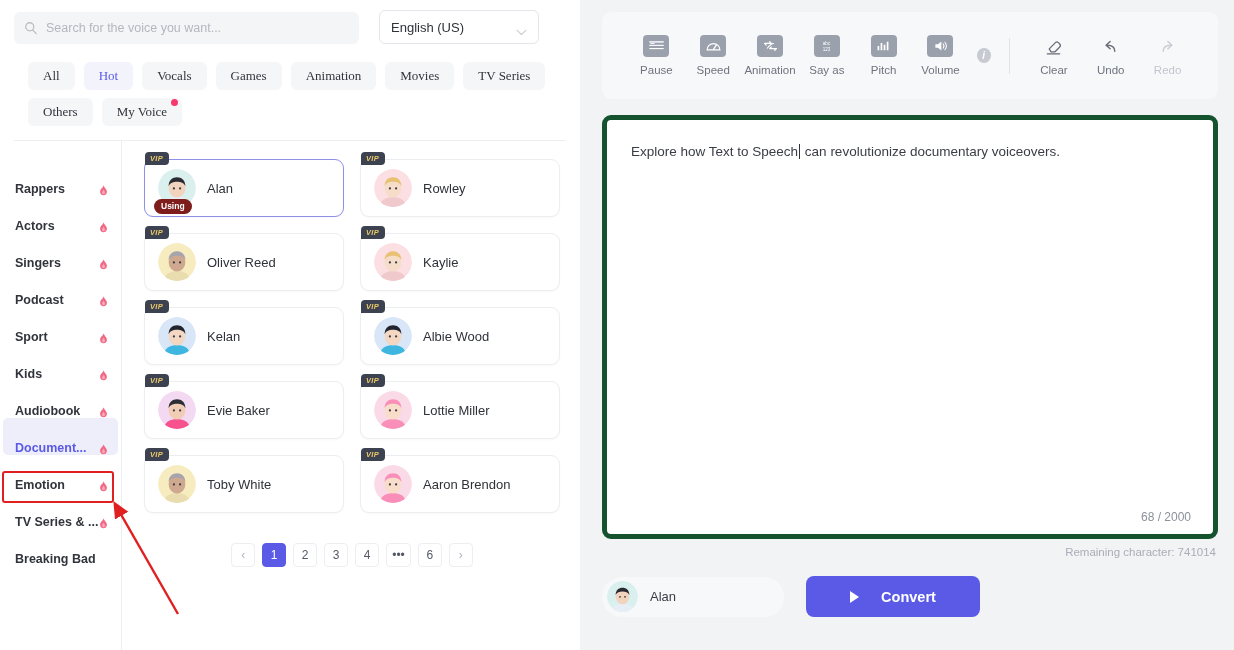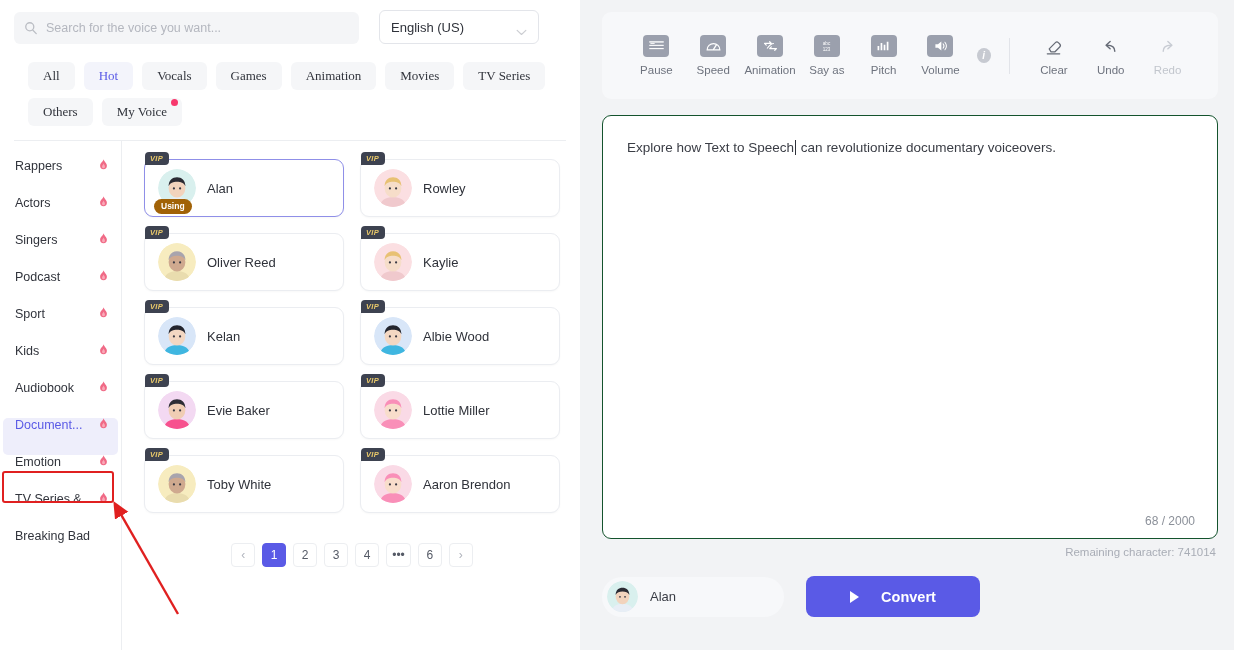--- a/index.html
+++ b/index.html
@@ -67,25 +67,25 @@
 
   
   .side-list {
     width: 122px; flex: 0 0 122px;
     padding-top: 4px;
     overflow: hidden;
     border-right: 1px solid #eceef1;
     position: relative;
   }
   .side-item {
-    height: 37px; display: flex; align-items: flex-start;
+    height: 37px; display: flex; align-items: flex-end;
     padding: 0 10px 0 12px; 
     font-size: 12.5px; color: #31343c;
     border-radius: 5px; margin: 0 3px 0 3px;
-    cursor: pointer; position: relative;
+    cursor: pointer; position: relative; font-weight: bold;
   }
   .side-item.selected { background: #eeeefb; color: #5a5ae6; }
   .side-label { flex: 1; white-space: nowrap; overflow: hidden; text-overflow: ellipsis; }
   .flame { width: 9px; height: 11px; flex: 0 0 9px; }
   .side-item.partial { height: 14px; overflow: hidden; opacity:.35; }
 
   
   .voice-area {
     flex: 1; min-width: 0;
     padding: 18px 20px 0 22px;
@@ -114,21 +114,21 @@
     line-height: 1.2;
   }
   .avatar {
     width: 38px; height: 38px; border-radius: 50%;
     flex: 0 0 38px; position: relative; overflow: hidden;
     display: flex; align-items: flex-end; justify-content: center;
   }
   .voice-name { font-size: 13px; color: #2f323a; }
   .using-badge {
     position: absolute; left: 9px; bottom: 2px;
-    background: #a16207; color: #fff;
+    background: #7f1d1d; color: #fff;
     font-size: 8.5px; font-weight: 700;
     padding: 2px 7px; border-radius: 8px;
     line-height: 1.25;
   }
 
   .pager { display: flex; justify-content: center; gap: 7px; margin-top: 30px; }
   .pg {
     min-width: 24px; height: 24px; padding: 0 5px;
     border: 1px solid #eceef1; border-radius: 4px;
     display: flex; align-items: center; justify-content: center;
@@ -164,21 +164,21 @@
     font-size: 10px; font-weight: 700; font-style: italic;
     display: flex; align-items: center; justify-content: center;
     margin: 0 10px 0 8px; cursor: pointer;
   }
   .tb-divider { width: 1px; height: 36px; background: #e2e4e9; margin: 0 16px 0 8px; }
   .tool.plain .tool-ico { background: transparent; width: 24px; height: 22px; }
   .tool.disabled .tool-lbl { color: #c2c6cd; }
 
   .editor {
     flex: 1; margin-top: 16px;
-    background: #fff; border: 1px solid #14532d; border-radius: 9px;
+    background: #fff; border: 5px solid #14532d; border-radius: 9px;
     position: relative; padding: 22px 24px 12px 24px;
     max-height: 424px;
   }
   .editor-text {
     font-size: 13.5px; color: #3a3d45; line-height: 1.5;
     position: relative; display: inline;
   }
   .caret {
     display: inline-block; width: 1px; height: 15px;
     background: #2f323a; vertical-align: -3px; margin: 0 1px;

